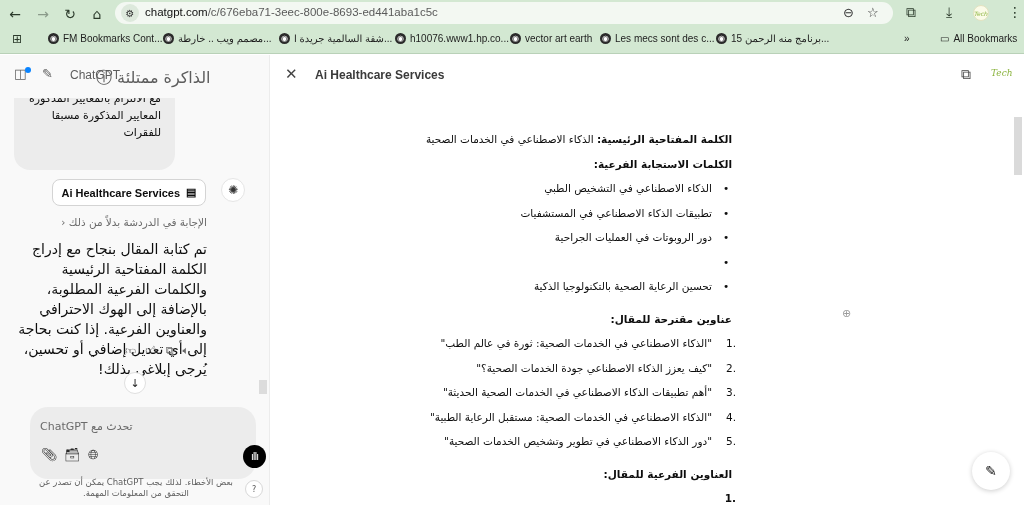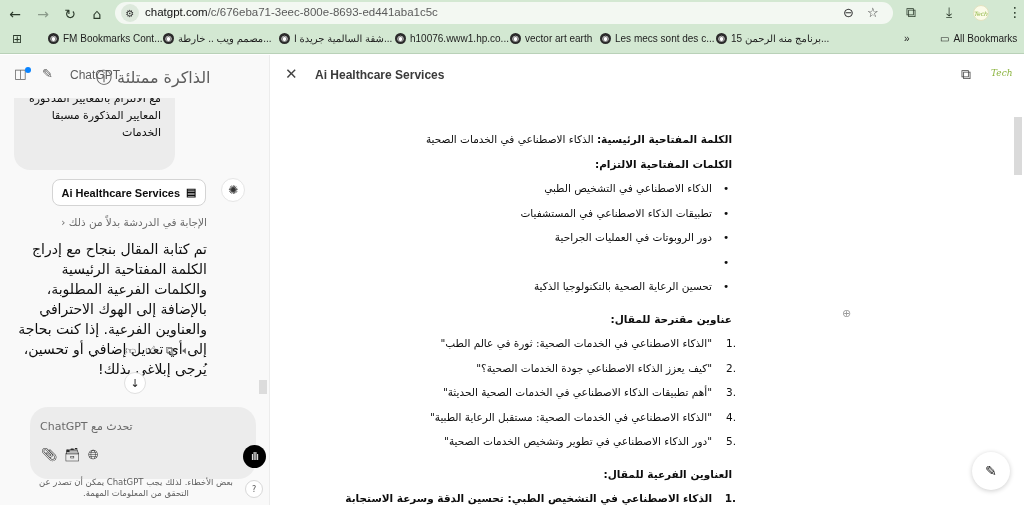--- a/index.html
+++ b/index.html
@@ -117,21 +117,21 @@
     <span class="lp-icon" style="left:14px;">◫</span>
     <span class="dot-blue"></span>
     <span class="lp-icon" style="left:42px;">✎</span>
     <span class="lp-title">ChatGPT</span>
     <span class="lp-memory"><span>الذاكرة ممتلئة</span> <span>ⓘ</span></span>
   </div>
 
   <div class="bubble">
     <div style="margin-top:-8px;">مع الالتزام بالمعايير المذكورة</div>
     <div>المعايير المذكورة مسبقا</div>
-    <div>الخدمات</div>
+    <div>للفقرات</div>
   </div>
 
   <div class="artifact-btn">
     <span>Ai Healthcare Services</span>
     <span>▤</span>
   </div>
   <div class="gpt-avatar">✺</div>
 
   <div class="answer-link"><span>الإجابة في الدردشة بدلاً من ذلك</span> <span>‹</span></div>
 
@@ -161,35 +161,35 @@
 
 <div class="right-panel">
   <span class="rp-close">✕</span>
   <span class="rp-title">Ai Healthcare Services</span>
   <span class="rp-copy">⧉</span>
   <span class="rp-logo">Tech</span>
   <div class="rp-scroll-thumb"></div>
 
   <div class="doc">
     <div class="line"><span class="bold">الكلمة المفتاحية الرئيسية:</span><span> الذكاء الاصطناعي في الخدمات الصحية</span></div>
-    <div class="line bold">الكلمات المفتاحية الالتزام:</div>
+    <div class="line bold">الكلمات الاستجابة الفرعية:</div>
     <div class="line li"><span class="bullet">•</span><span>الذكاء الاصطناعي في التشخيص الطبي</span></div>
     <div class="line li"><span class="bullet">•</span><span>تطبيقات الذكاء الاصطناعي في المستشفيات</span></div>
     <div class="line li"><span class="bullet">•</span><span>دور الروبوتات في العمليات الجراحية</span></div>
     <div class="line li"><span class="bullet">•</span></div>
     <div class="line li"><span class="bullet">•</span><span>تحسين الرعاية الصحية بالتكنولوجيا الذكية</span></div>
     <div class="spacer"></div>
     <div class="line bold">عناوين مقترحة للمقال:</div>
     <div class="line li"><span class="num">1.</span><span>"الذكاء الاصطناعي في الخدمات الصحية: ثورة في عالم الطب"</span></div>
     <div class="line li"><span class="num">2.</span><span>"كيف يعزز الذكاء الاصطناعي جودة الخدمات الصحية؟"</span></div>
     <div class="line li"><span class="num">3.</span><span>"أهم تطبيقات الذكاء الاصطناعي في الخدمات الصحية الحديثة"</span></div>
     <div class="line li"><span class="num">4.</span><span>"الذكاء الاصطناعي في الخدمات الصحية: مستقبل الرعاية الطبية"</span></div>
     <div class="line li"><span class="num">5.</span><span>"دور الذكاء الاصطناعي في تطوير وتشخيص الخدمات الصحية"</span></div>
     <div class="spacer"></div>
     <div class="line bold">العناوين الفرعية للمقال:</div>
-    <div class="line li bold"><span class="num">1.</span><span>الذكاء الاصطناعي في التشخيص الطبي: تحسين الدقة وسرعة الاستجابة</span></div>
+    <div class="line li bold"><span class="num">1.</span></div>
   </div>
 
   <span class="comment-icon">⊕</span>
   <div class="fab">
       <span>✎</span>
     </div>
 </div>
 
 </body></html>

